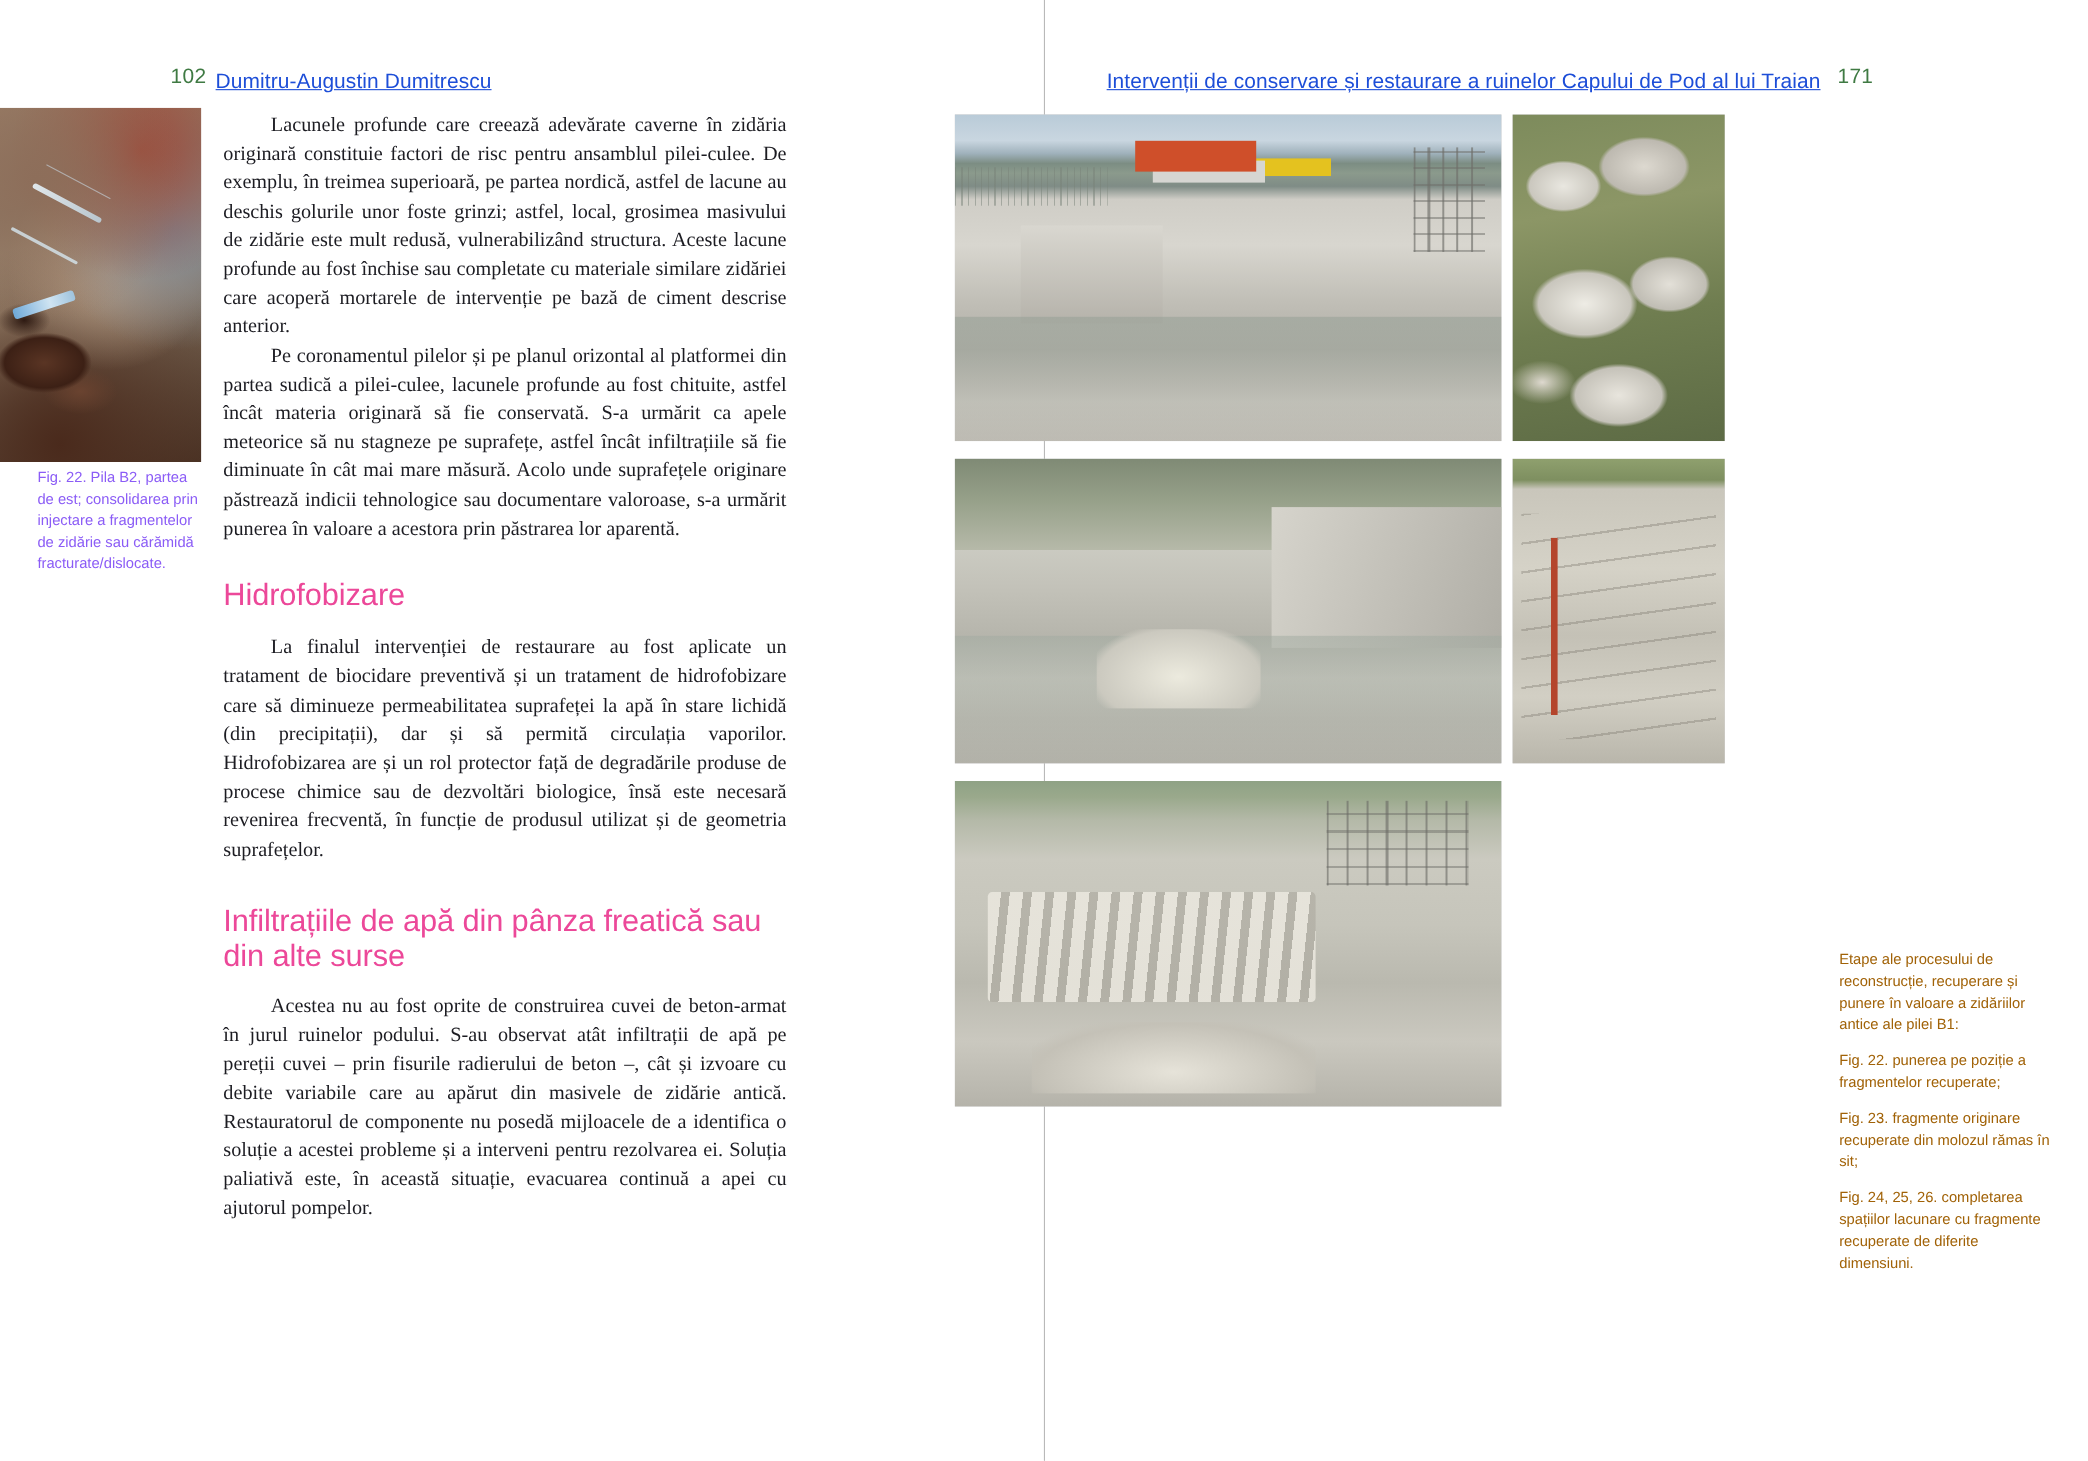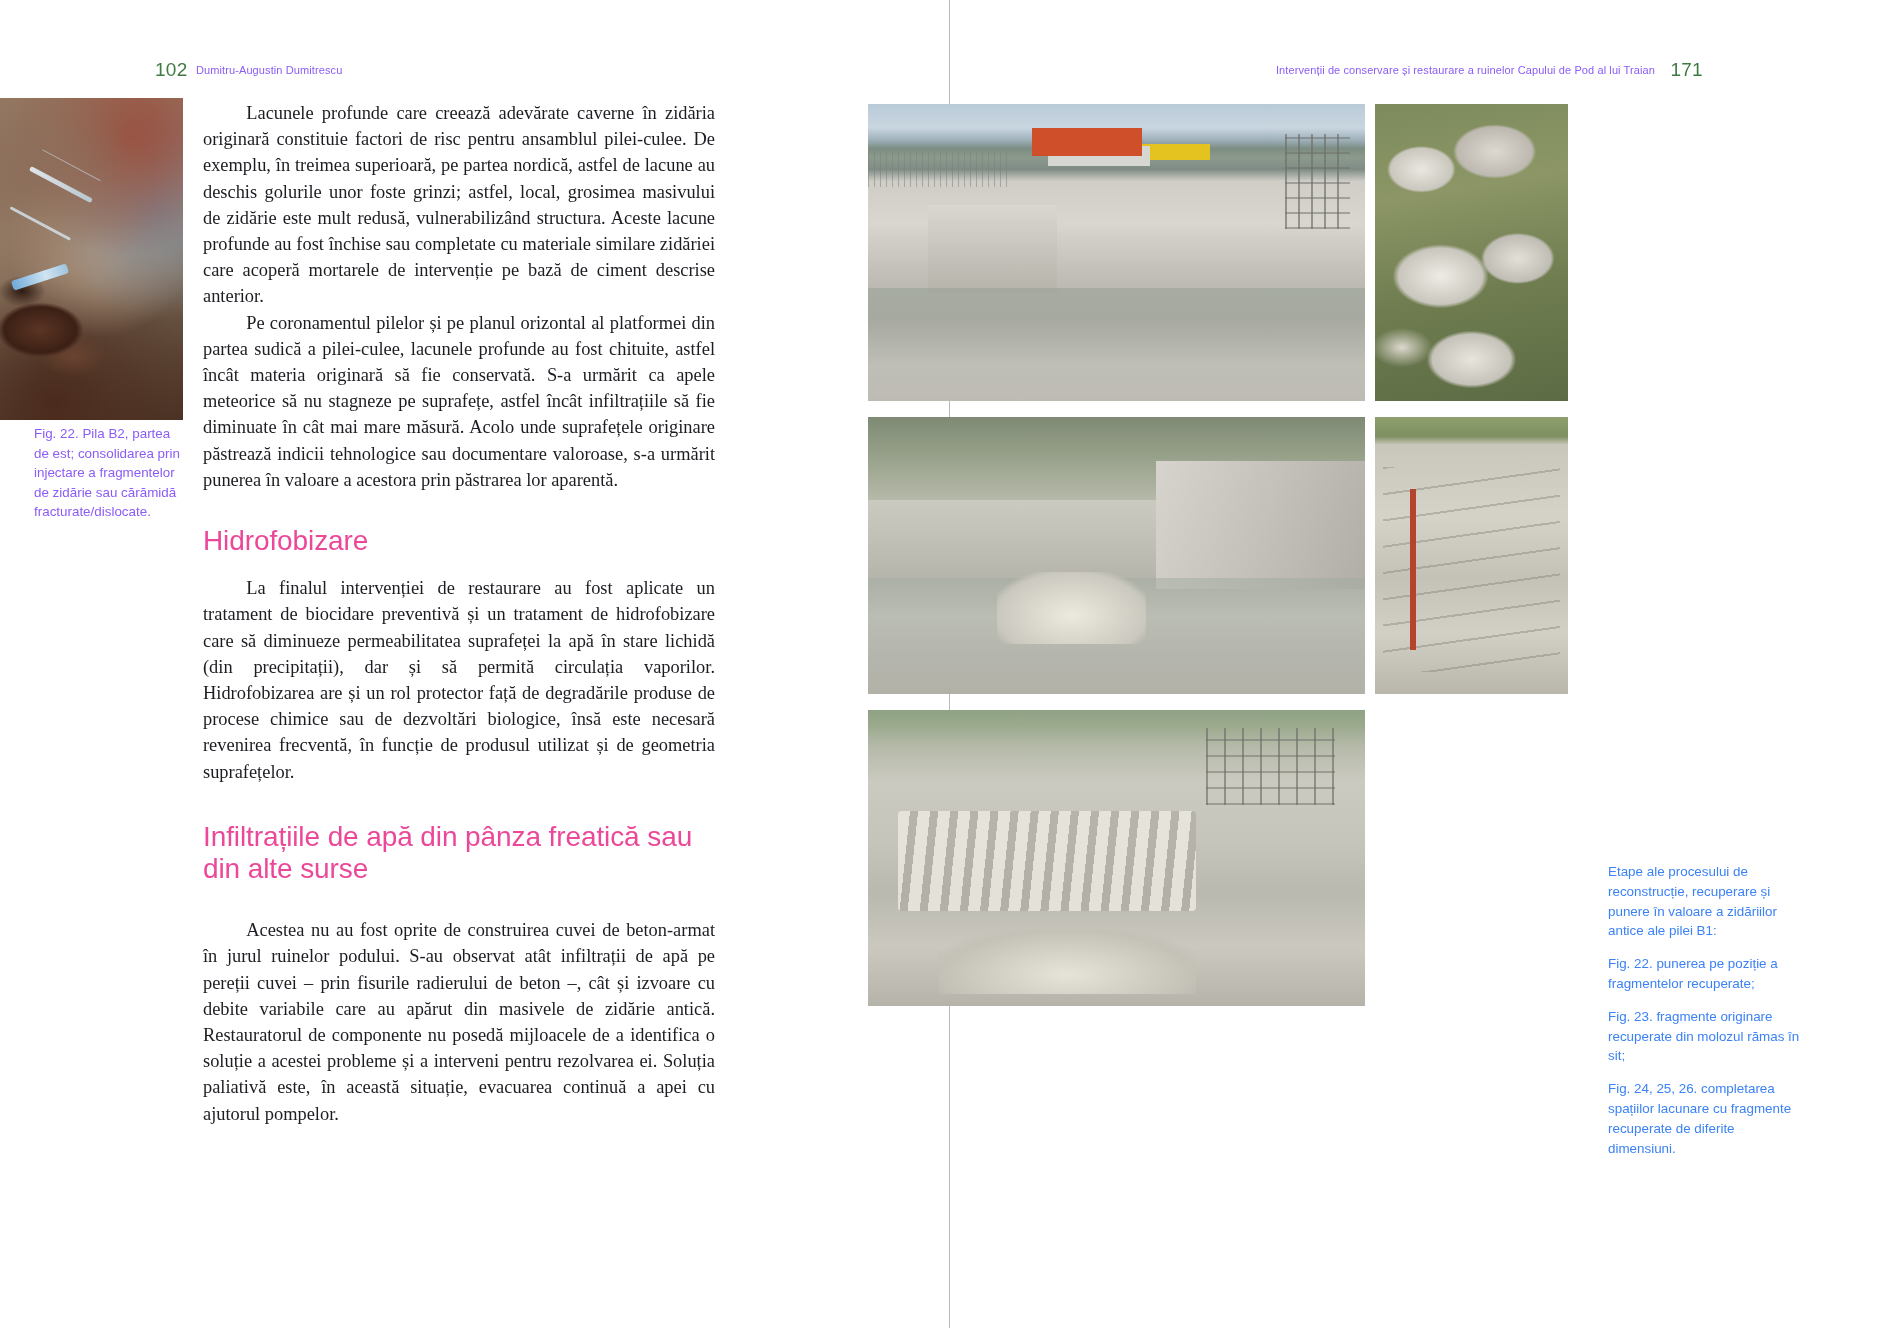--- a/index.html
+++ b/index.html
@@ -38,24 +38,25 @@
     width: 1px;
     height: 1328px;
     background: #b9b9b9;
   }
 
   
   .runhead {
     position: absolute;
     top: 64px;
     font-family: "Liberation Sans", sans-serif;
-    font-size: 11px;
+    font-size: 19px;
     letter-spacing: .1px;
-    color: #8b5cf6;
+    color: #1d4ed8;
     white-space: nowrap;
+    text-decoration: underline;
   }
   .runhead-left  { left: 196px; }
   .runhead-right { right: 243px; text-align: right; }
 
   .folio {
     position: absolute;
     top: 59px;
     font-family: "Liberation Sans", sans-serif;
     font-size: 19px;
     color: #3f7a43;
@@ -87,21 +88,21 @@
     font-family: "Liberation Sans", sans-serif;
     font-weight: 400;
     color: #ec4899;
     font-size: 28px;
     line-height: 1.15;
     margin: 32px 0 18px 0;
     text-indent: 0;
     text-align: left;
     letter-spacing: -0.1px;
   }
-  h2.section.tight { margin-top: 36px; margin-bottom: 32px; }
+  h2.section.tight { margin-top: 36px; margin-bottom: 16px; }
 
   
   .fig-left-photo {
     position: absolute;
     left: 0;
     top: 98px;
     width: 183px;
     height: 322px;
     overflow: hidden;
   }
@@ -118,27 +119,27 @@
 
   
   .fig {
     position: absolute;
     overflow: hidden;
     background: #cfcfcf;
   }
 
   .caption-right {
     position: absolute;
-    left: 1608px;
+    left: 1672px;
     top: 862px;
     width: 196px;
     font-family: "Liberation Sans", sans-serif;
     font-size: 13.4px;
     line-height: 19.8px;
-    color: #3b82f6;
+    color: #a16207;
   }
   .caption-right p { margin: 0 0 13px 0; }
   .caption-right p:last-child { margin-bottom: 0; }
 
   
   .ph { position:absolute; inset:0; }
 
   
   .ph-rubble {
     background:

